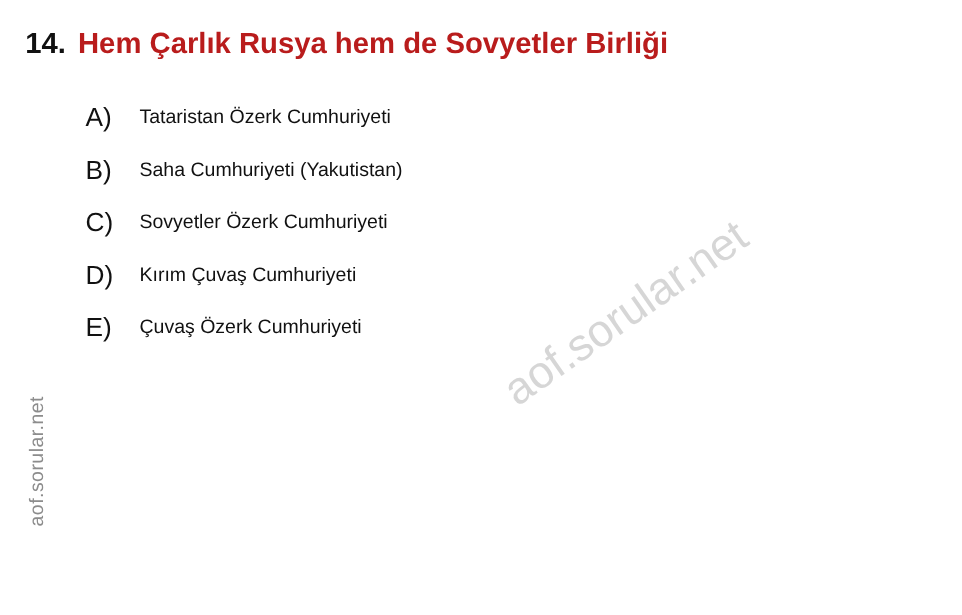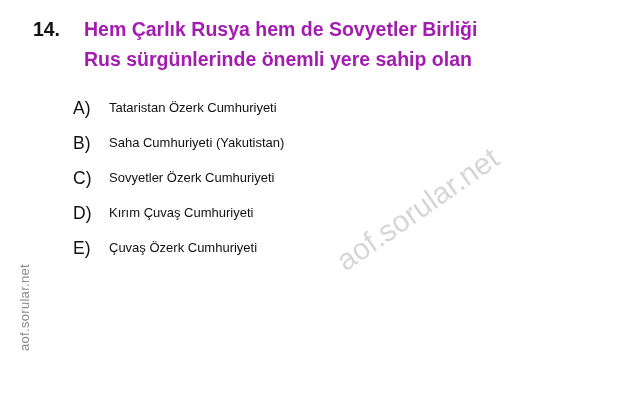--- a/index.html
+++ b/index.html
@@ -51,21 +51,21 @@
     transform: rotate(-35deg);
     transform-origin: left top;
     font-size: 30px;
     color: rgba(120,120,120,0.30);
     white-space: nowrap;
     pointer-events: none;
     font-family: "Liberation Sans", sans-serif;
   }
   .content {
     position: absolute;
-    left: 18px;
+    left: 2px;
     top: 14px;
     right: 8px;
   }
   .question {
     display: flex;
     align-items: flex-start;
   }
   .q-number {
     flex: 0 0 auto;
     width: 42px;
@@ -73,26 +73,25 @@
     padding-right: 8px;
     font-size: 19.5px;
     font-weight: bold;
     color: #111111;
     line-height: 30px;
   }
   .q-text {
     flex: 1 1 auto;
     font-size: 19.5px;
     font-weight: bold;
-    color: #a21caf;
+    color: #b91c1c;
     line-height: 30px;
     text-align: justify;
     text-justify: inter-word;
     max-width: 560px;
-    margin-left: 16px;
   }
   .q-text .lastline {
     text-align: left;
   }
   .options {
     margin-top: 22px;
     padding-left: 55px;
   }
   .option {
     display: flex;
@@ -123,21 +122,20 @@
   </div>
 
   <div class="diag-watermark">aof.sorular.net</div>
 
   <div class="content">
 
     <div class="question">
       <div class="q-number">14.</div>
       <div class="q-text">
         <div>Hem Çarlık Rusya hem de Sovyetler Birliği</div>
-        <div>Rus sürgünlerinde önemli yere sahip olan</div>
       </div>
     </div>
 
     <div class="options">
       <div class="option">
         <div class="opt-letter">A)</div>
         <div class="opt-text">Tataristan Özerk Cumhuriyeti</div>
       </div>
       <div class="option">
         <div class="opt-letter">B)</div>

